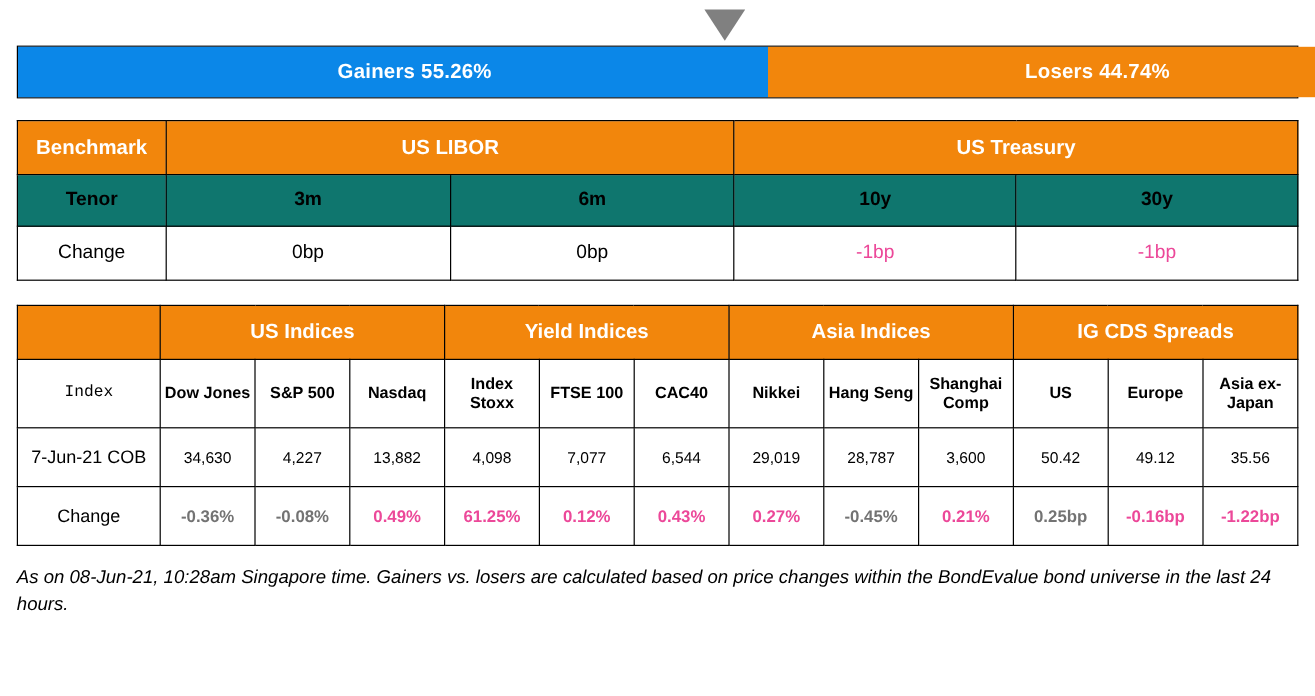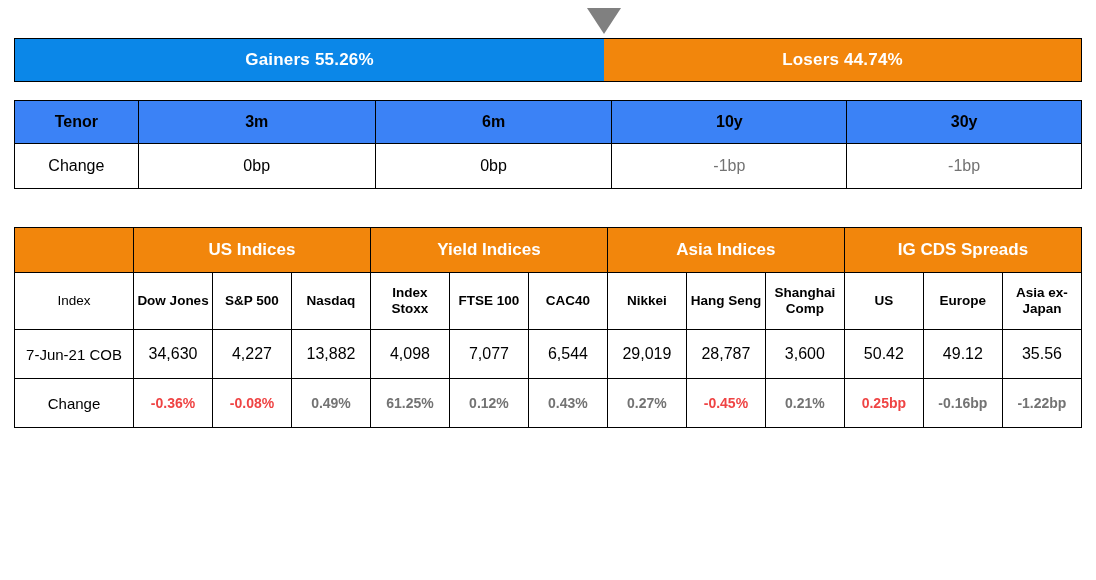--- a/index.html
+++ b/index.html
@@ -45,20 +45,21 @@
     box-sizing: border-box;
   }
   .gl-seg {
     display: flex;
     align-items: center;
     justify-content: center;
     color: #ffffff;
     font-size: 17px;
     font-weight: bold;
     letter-spacing: .2px;
+    padding-left: 36px;
   }
   .gl-gain { background: #0b87e8; }
   .gl-lose { background: #f2860c; }
 
   
   table {
     width: 100%;
     border-collapse: collapse;
     table-layout: fixed;
   }
@@ -71,47 +72,47 @@
     padding: 0;
   }
   .orange-head {
     background: #f2860c;
     color: #ffffff;
     font-weight: bold;
     font-size: 17px;
     height: 44px;
   }
   .grey-head {
-    background: #3b82f6;
+    background: #0f766e;
     color: #000000;
     font-weight: bold;
     font-size: 16px;
     height: 42px;
   }
   .data-row td { height: 44px; font-size: 16px; }
 
   .tbl-rates { margin-top: 18px; }
-  .tbl-idx { margin-top: 38px; border-radius: 26px; }
+  .tbl-idx { margin-top: 20px; border-radius: 26px; }
 
   .idx-head td { height: 44px; }
   .idx-sub td {
     height: 56px;
     font-size: 13.5px;
     font-weight: bold;
     line-height: 1.15;
     padding: 0 2px;
   }
-  .idx-sub td.plain { font-weight: normal; }
-  .idx-row td { height: 48px; font-size: 16px; }
+  .idx-sub td.plain { font-weight: normal; font-family: Liberation Mono, monospace; }
+  .idx-row td { height: 48px; font-size: 13px; }
   .idx-row td.lbl { font-size: 15px; }
   .idx-chg td { height: 48px; font-size: 14px; font-weight: bold; }
   .idx-chg td.lbl { font-weight: normal; font-size: 15px; }
 
-  .up   { color: #737373; }
-  .down { color: #ef4444; }
+  .up   { color: #ec4899; }
+  .down { color: #737373; }
 
   .footnote {
     margin-top: 16px;
     font-size: 15.5px;
     font-style: italic;
     line-height: 1.45;
     color: #000000;
   }
 </style>
 </head>
@@ -129,20 +130,25 @@
 
   <table class="tbl-rates">
     <colgroup>
       <col style="width:11.6%">
         <col style="width:22.2%">
         <col style="width:22.2%">
         <col style="width:22.0%">
         <col style="width:22.0%">
     </colgroup>
     <tbody>
+      <tr>
+        <td class="orange-head">Benchmark</td>
+        <td class="orange-head" colspan="2">US LIBOR</td>
+        <td class="orange-head" colspan="2">US Treasury</td>
+      </tr>
       <tr>
         <td class="grey-head">Tenor</td>
         <td class="grey-head">3m</td>
         <td class="grey-head">6m</td>
         <td class="grey-head">10y</td>
         <td class="grey-head">30y</td>
       </tr>
       <tr class="data-row">
         <td>Change</td>
         <td>0bp</td>
@@ -218,14 +224,15 @@
         <td class="up">0.27%</td>
         <td class="down">-0.45%</td>
         <td class="up">0.21%</td>
         <td class="down">0.25bp</td>
         <td class="up">-0.16bp</td>
         <td class="up">-1.22bp</td>
       </tr>
     </tbody>
   </table>
 
+  <div class="footnote">As on 08-Jun-21, 10:28am Singapore time. Gainers vs. losers are calculated based on price changes within the BondEvalue bond universe in the last 24 hours.</div>
 
 </div>
 
 </body></html>

